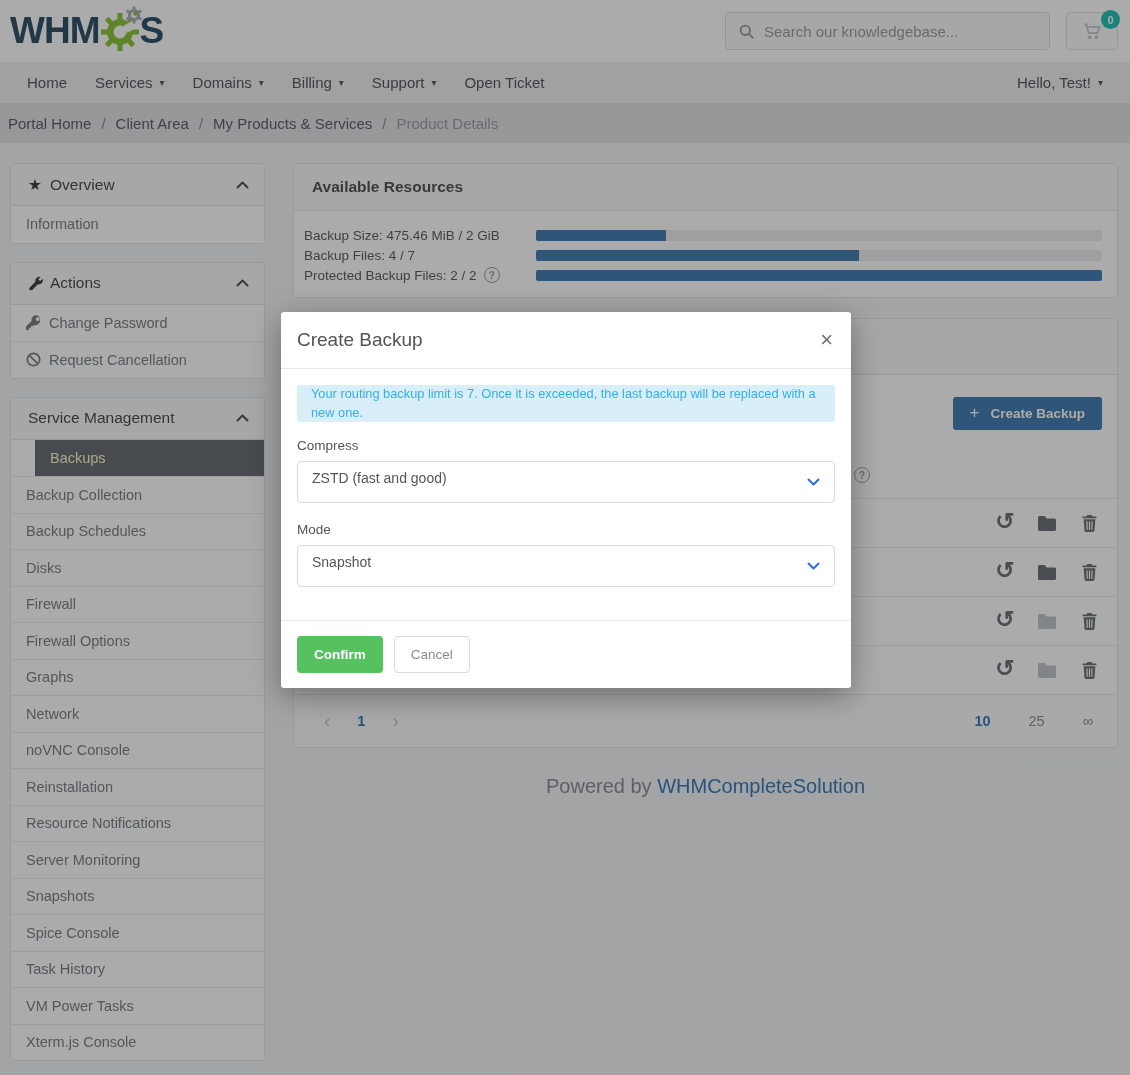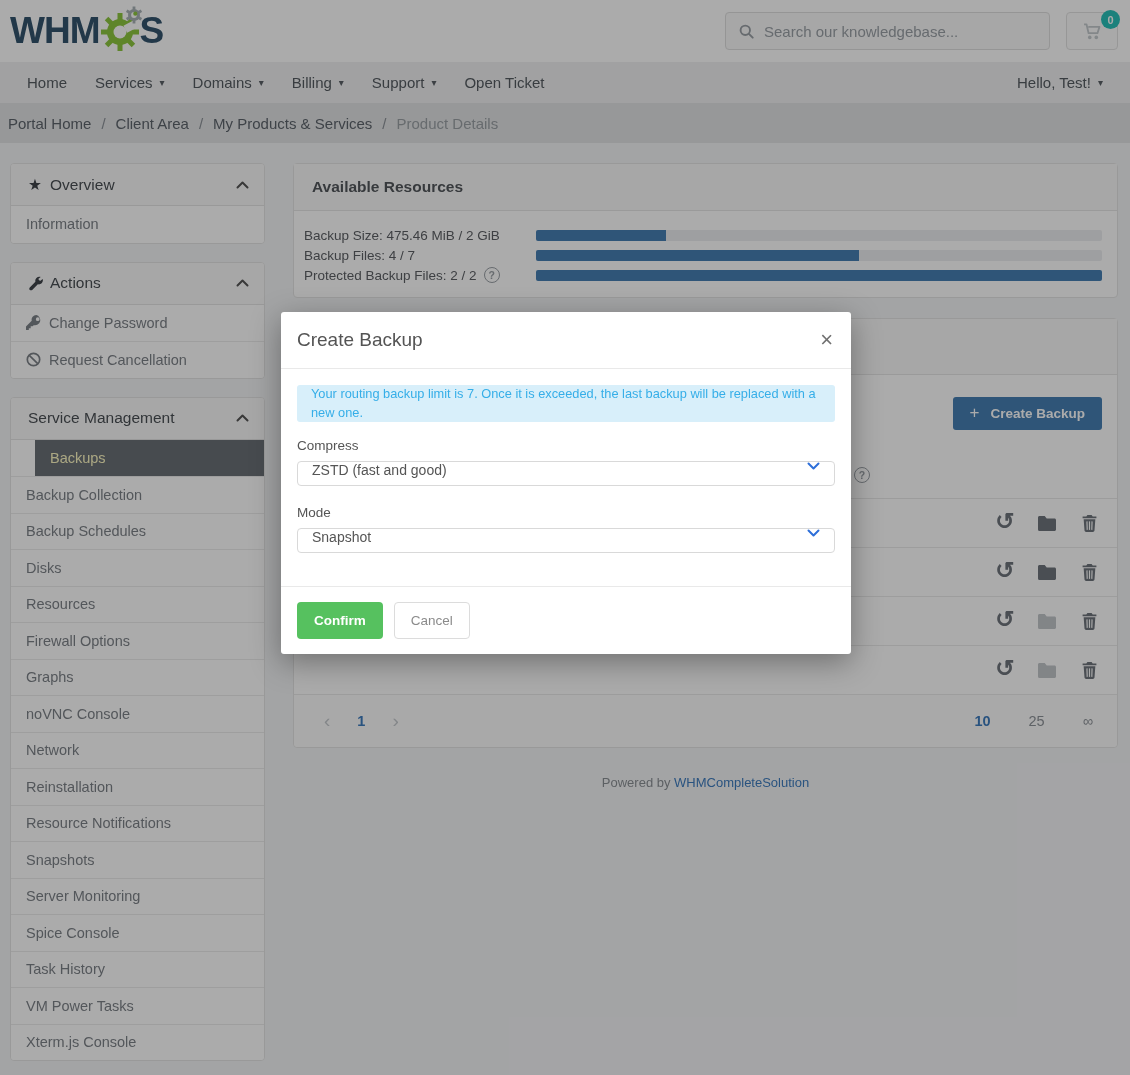--- a/index.html
+++ b/index.html
@@ -83,38 +83,38 @@
 
   .pag-row { height:52px; display:flex; align-items:center; padding:0 24px 0 30px; font-size:14.5px; background:#fdfdfd;
              border-radius:0 0 4px 4px; }
   .pag-left { display:flex; align-items:center; gap:27px; color:#c4c8cc; }
   .pag-arrow { font-size:19px; cursor:pointer; }
   .page-num { color:var(--link-blue); font-weight:700; cursor:pointer; }
   .pag-right { margin-left:auto; display:flex; align-items:center; gap:38px; color:#8d9298; }
   .pag-size { cursor:pointer; }
   .pag-size.active { color:var(--link-blue); font-weight:700; }
 
-  .powered { margin-top:27px; text-align:center; font-size:13px; color:#8a8f94; }
+  .powered { margin-top:27px; text-align:center; font-size:20px; color:#8a8f94; }
   .powered a { color:var(--link-blue); text-decoration:none; cursor:pointer; }
 
   
   .backdrop { position:absolute; inset:0; background:rgba(0,0,0,0.33); z-index:50; }
   .modal { position:absolute; left:281px; top:312px; width:570px; background:#fff; border-radius:3px;
            box-shadow:0 8px 30px rgba(0,0,0,.35); z-index:60; }
   .modal-header { height:57px; display:flex; align-items:center; padding:0 16px; border-bottom:1px solid #e9e9e9; }
   .modal-title { font-size:19px; color:#545454; }
   .modal-close { margin-left:auto; background:none; border:none; font-size:22px; color:#707070; cursor:pointer;
                  line-height:1; padding:0 2px; }
   .modal-body { padding:16px 16px 33px; }
   .alert-info { background:var(--alert-bg); color:var(--alert-text); border-radius:3px; padding:0 14px;
                 font-size:12.8px; line-height:1.45; margin-bottom:16px; }
   .field-label { font-size:13.5px; color:#555; margin-bottom:8px; }
   .field + .field { margin-top:19px; }
-  .select { height:25px; border:1px solid #d9d9d9; border-radius:4px; display:flex; align-items:flex-start;
-            justify-content:space-between; padding:0 14px; font-size:14px; color:#555; cursor:pointer; background:#fff; }
+  .select { height:42px; border:1px solid #d9d9d9; border-radius:4px; display:flex; align-items:flex-end;
+            justify-content:space-between; padding:16px 14px; font-size:14px; color:#555; cursor:pointer; background:#fff; }
   .select .chev { color:#2e6fd9; display:inline-flex; }
   .modal-footer { border-top:1px solid #e9e9e9; padding:15px 16px; display:flex; gap:11px; }
   .btn-confirm { background:var(--confirm-green); color:#fff; font-weight:700; font-size:13.5px; border:none;
                  border-radius:4px; padding:0 17px; height:37px; cursor:pointer; font-family:"Liberation Sans",sans-serif; }
   .btn-cancel { background:#fff; border:1px solid #dcdcdc; border-radius:4px; color:#8b8b8b; font-size:13.5px;
                 padding:0 16px; height:37px; cursor:pointer; font-family:"Liberation Sans",sans-serif; }
 </style>
 </head>
 <body>
 
@@ -284,45 +284,45 @@
             <li>
               <span>Backup Collection</span>
             </li>
             <li>
               <span>Backup Schedules</span>
             </li>
             <li>
               <span>Disks</span>
             </li>
             <li>
-              <span>Resources</span>
+              <span>Firewall</span>
             </li>
             <li>
               <span>Firewall Options</span>
             </li>
             <li>
               <span>Graphs</span>
             </li>
             <li>
+              <span>Network</span>
+            </li>
+            <li>
               <span>noVNC Console</span>
             </li>
             <li>
-              <span>Network</span>
-            </li>
-            <li>
               <span>Reinstallation</span>
             </li>
             <li>
               <span>Resource Notifications</span>
             </li>
             <li>
+              <span>Server Monitoring</span>
+            </li>
+            <li>
               <span>Snapshots</span>
-            </li>
-            <li>
-              <span>Server Monitoring</span>
             </li>
             <li>
               <span>Spice Console</span>
             </li>
             <li>
               <span>Task History</span>
             </li>
             <li>
               <span>VM Power Tasks</span>
             </li>

